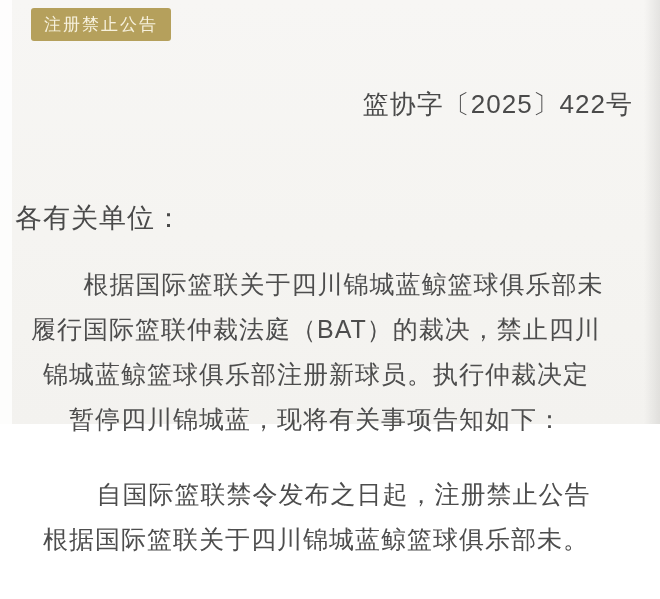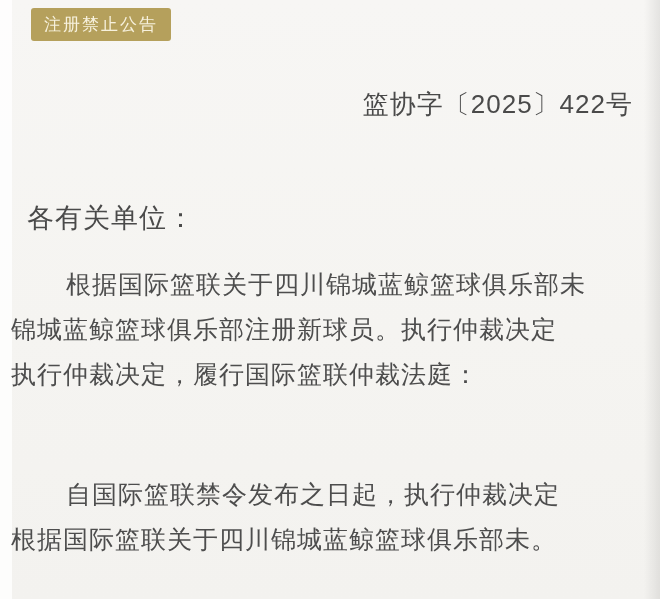--- a/index.html
+++ b/index.html
@@ -7,23 +7,24 @@
     padding: 0;
     width: 660px;
     height: 599px;
     overflow: hidden;
     font-family: "Liberation Sans", "DejaVu Sans", sans-serif;
   }
 
   .doc {
     position: relative;
     width: 660px;
-    height: 599px;
+    height: 424px;
     background: linear-gradient(180deg, #f7f6f4 0%, #f5f4f1 55%, #f3f2ef 100%);
     color: #4d4d4d;
+    text-align: center;
   }
 
   
   .doc::before {
     content: "";
     position: absolute;
     left: 0; top: 0; bottom: 0;
     width: 12px;
     background: rgba(255,255,255,0.8);
     pointer-events: none;
@@ -59,21 +60,21 @@
     right: 27px;
     font-size: 26px;
     letter-spacing: 1px;
     color: #4a4a4a;
     white-space: nowrap;
     margin-top: 16px;
   }
 
   .salutation {
     position: absolute;
-    left: 27px;
+    left: 15px;
     top: 200px;
     font-size: 27px;
     letter-spacing: 1px;
     color: #4a4a4a;
     font-family: Liberation Mono, monospace;
   }
 
   .para {
     position: absolute;
     left: 11px;
@@ -96,22 +97,23 @@
 <div class="doc">
 
   <div class="badge">注册禁止公告</div>
 
   <div class="doc-number">篮协字〔2025〕422号</div>
 
   <div class="salutation">各有关单位：</div>
 
   <div class="para para-1">
     <div class="line indent">根据国际篮联关于四川锦城蓝鲸篮球俱乐部未</div>
+    <div class="line">履行国际篮联仲裁法庭（BAT）的裁决，禁止四川</div>
     <div class="line">锦城蓝鲸篮球俱乐部注册新球员。执行仲裁决定</div>
-    <div class="line">执行仲裁决定，履行国际篮联仲裁法庭：</div>
+    <div class="line">暂停四川锦城蓝，现将有关事项告知如下：</div>
   </div>
 
   <div class="para para-2">
-    <div class="line indent">自国际篮联禁令发布之日起，执行仲裁决定</div>
+    <div class="line indent">自国际篮联禁令发布之日起，注册禁止公告</div>
     <div class="line">根据国际篮联关于四川锦城蓝鲸篮球俱乐部未。</div>
   </div>
 
 </div>
 
 </body></html>

